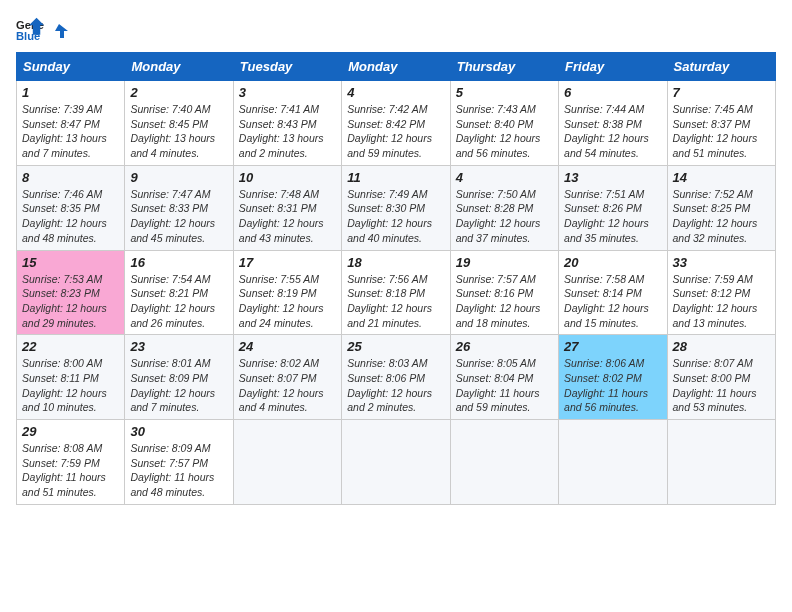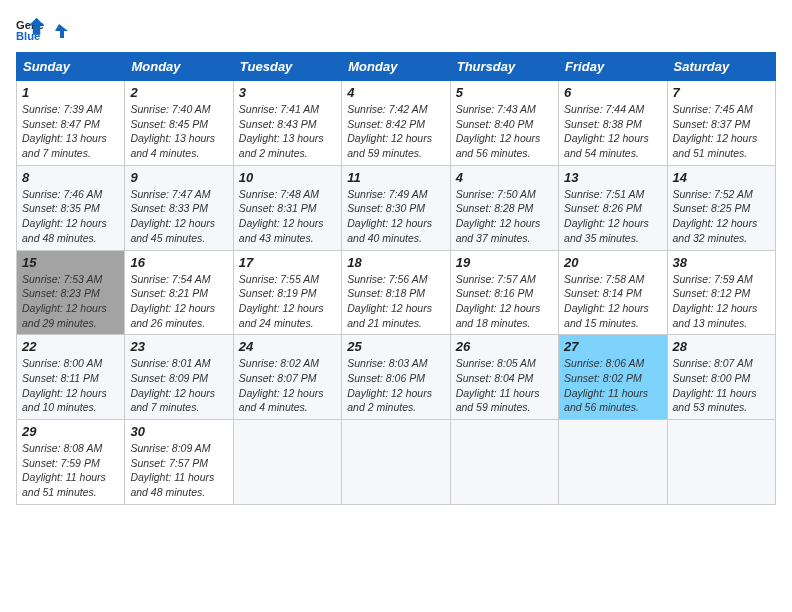--- a/index.html
+++ b/index.html
@@ -232,21 +232,21 @@
         <td style="background: rgb(245, 247, 250);">
         <span class="day-num">14</span>
         <div class="day-info">
           Sunrise: 7:52 AM<br>
           Sunset: 8:25 PM<br>
           Daylight: 12 hours and 32 minutes.
         </div>
       </td>
       </tr>
       <tr>
-        <td style="background: #a3a3a3;">
+        <td style="background: #f9a8d4;">
         <span class="day-num">15</span>
         <div class="day-info">
           Sunrise: 7:53 AM<br>
           Sunset: 8:23 PM<br>
           Daylight: 12 hours and 29 minutes.
         </div>
       </td>
         <td style="background: rgb(255, 255, 255);">
         <span class="day-num">16</span>
         <div class="day-info">
@@ -281,21 +281,21 @@
       </td>
         <td style="background: rgb(255, 255, 255); margin-left: 40px;">
         <span class="day-num">20</span>
         <div class="day-info">
           Sunrise: 7:58 AM<br>
           Sunset: 8:14 PM<br>
           Daylight: 12 hours and 15 minutes.
         </div>
       </td>
         <td style="background: rgb(255, 255, 255);">
-        <span class="day-num">38</span>
+        <span class="day-num">33</span>
         <div class="day-info">
           Sunrise: 7:59 AM<br>
           Sunset: 8:12 PM<br>
           Daylight: 12 hours and 13 minutes.
         </div>
       </td>
       </tr>
       <tr>
         <td style="background: rgb(245, 247, 250);">
         <span class="day-num">22</span>

